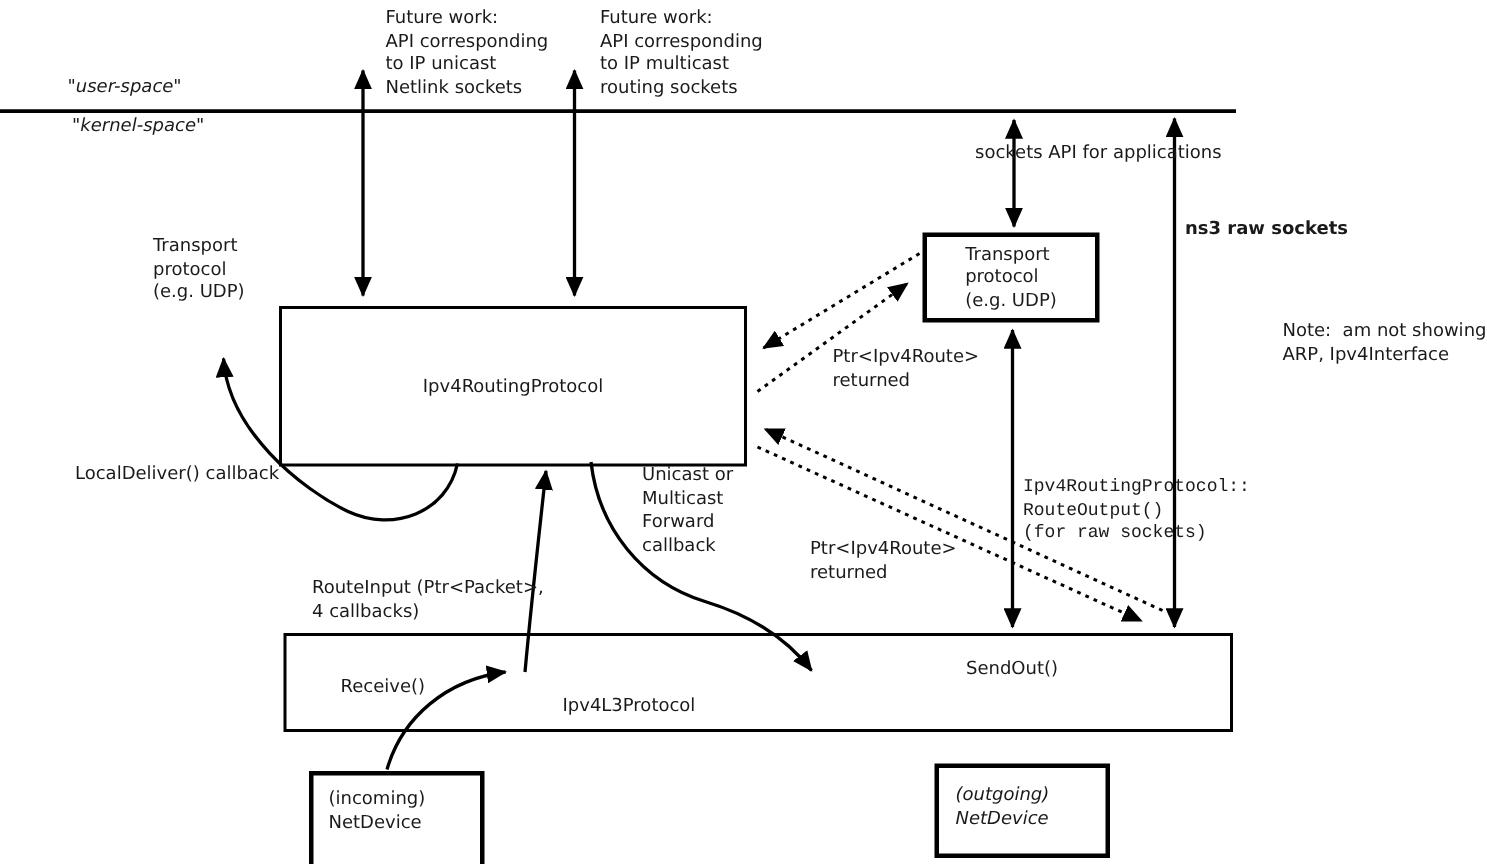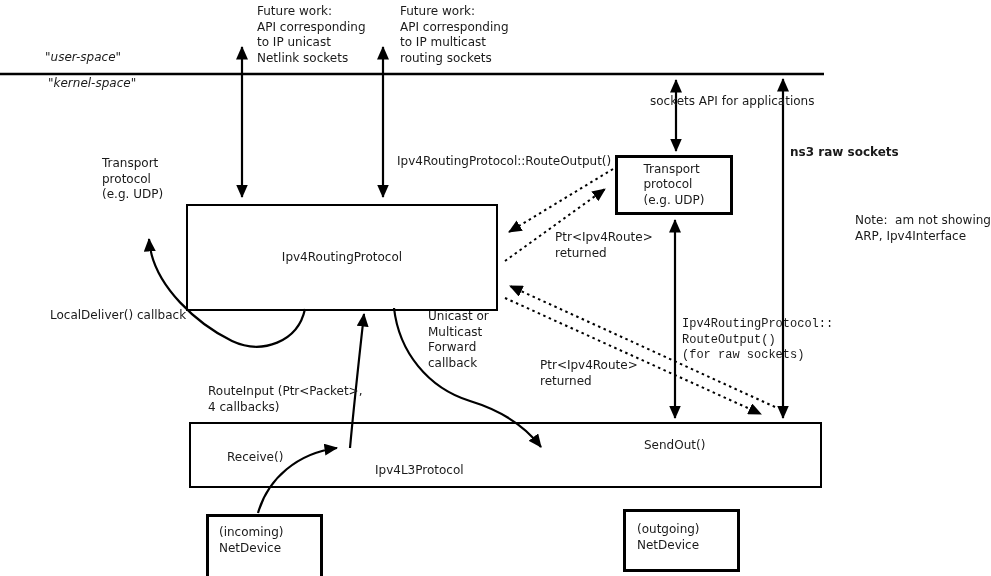--- a/index.html
+++ b/index.html
@@ -8,21 +8,21 @@
     font-family:"DejaVu Sans","Liberation Sans",sans-serif;
     font-size:12px;line-height:15.5px;color:#1a1a1a;
   }
   .lbl{position:absolute;white-space:pre-wrap;}
   .it{font-style:italic;}
   svg.layer{position:absolute;left:0;top:0;pointer-events:none;}
   .box{position:absolute;box-sizing:border-box;background:#fff;border:2.5px solid #000;}
   .b3{border-width:3px;}
   .center{display:flex;align-items:center;justify-content:center;text-align:center;}
   .padbox{padding:8px 0 0 10px;}
-  .padbox2{padding:10px 10px 0 11px;}
+  .padbox2{padding:10px 10px 0 11px;font-style:italic;}
 </style>
 </head>
 <body>
 
 <div id="canvas">
 
   <div class="box center" style="left:186px;top:204px;width:312px;height:107px;">
     <span class="lblx">Ipv4RoutingProtocol</span>
   </div>
 
@@ -79,21 +79,20 @@
 Netlink sockets</div>
   <div class="lbl" style="left:400px;top:4px;">Future work:
 API corresponding
 to IP multicast
 routing sockets</div>
   <div class="lbl" style="left:650px;top:47px;margin-top:47px;">sockets API for applications</div>
 
   <div class="lbl" style="left:102px;top:156px;">Transport
 protocol
 (e.g. UDP)</div>
-  <div class="lbl" style="left:397px;top:154px;">Ipv4RoutingProtocol::RouteOutput()</div>
   <div class="lbl" style="left:790px;top:145px;font-weight:bold;">ns3 raw sockets</div>
   <div class="lbl" style="left:855px;top:213px;">Note:  am not showing
 ARP, Ipv4Interface</div>
   <div class="lbl" style="left:555px;top:230px;">Ptr&lt;Ipv4Route&gt;
 returned</div>
   <div class="lbl" style="left:50px;top:308px;">LocalDeliver() callback</div>
   <div class="lbl" style="left:428px;top:309px;">Unicast or
 Multicast
 Forward
 callback</div>

